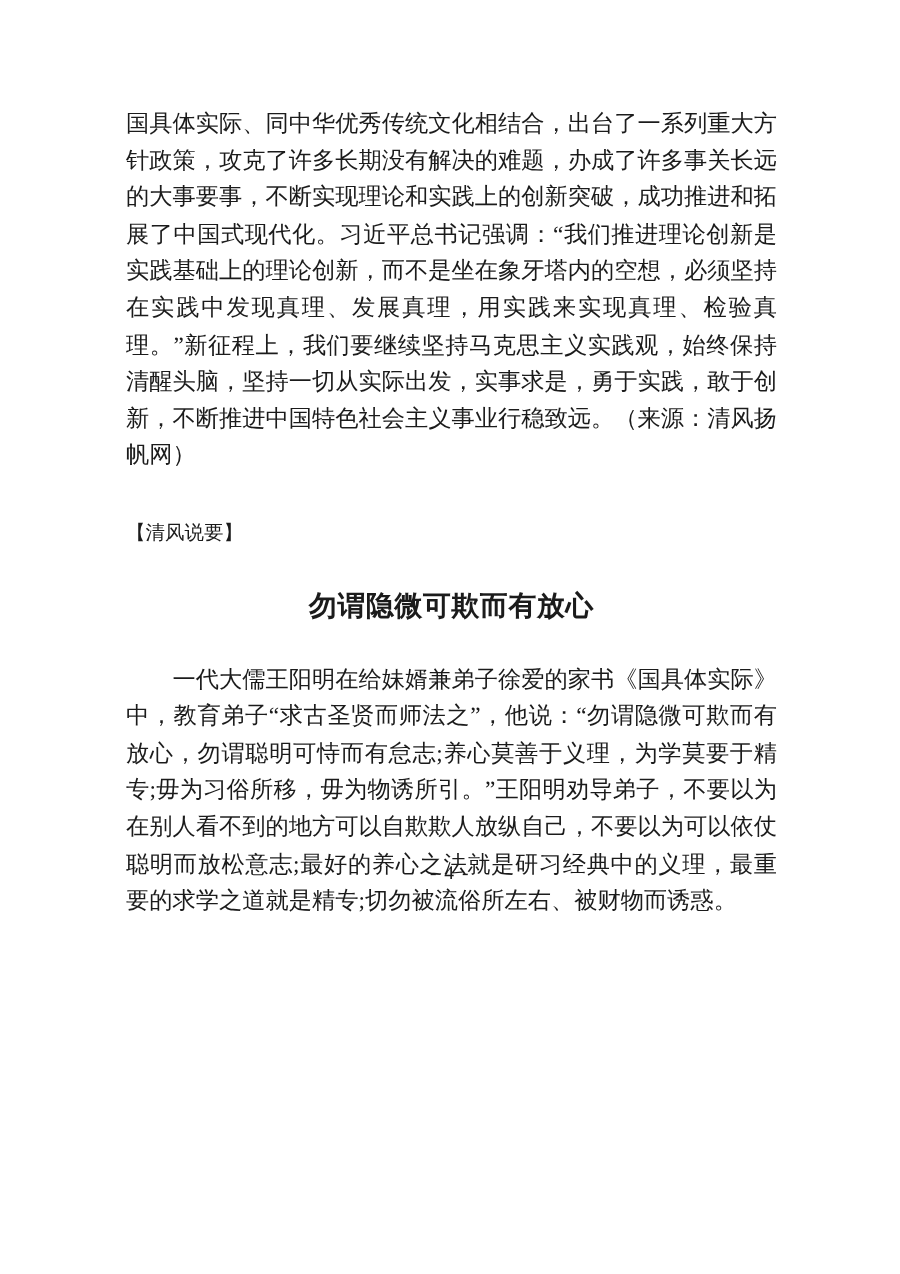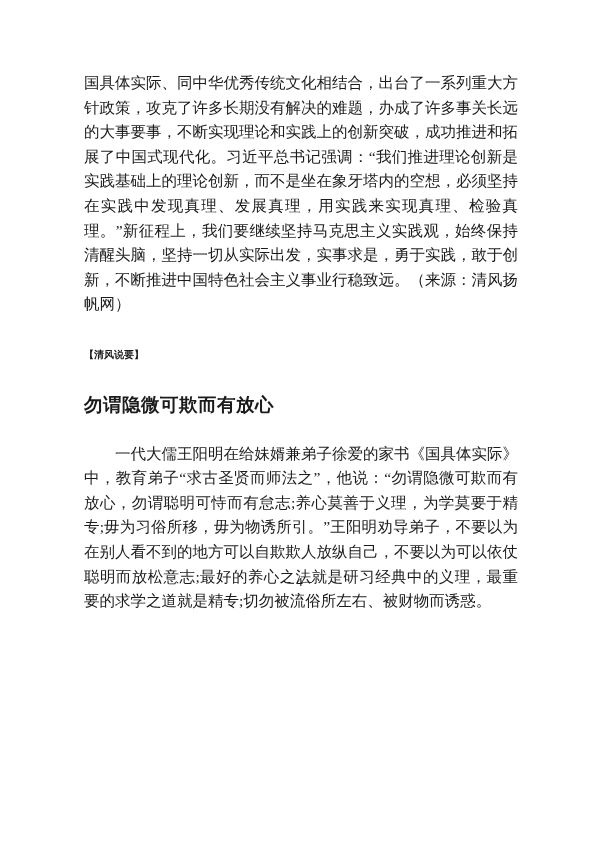--- a/index.html
+++ b/index.html
@@ -29,29 +29,30 @@
     text-align: justify;
     text-justify: inter-ideograph;
     word-break: break-all;
     letter-spacing: 0;
   }
   .indent-2em {
     text-indent: 2em;
   }
   .section-label {
     margin: 26px 0 0 0;
-    font-size: 10px;
+    font-size: 13px;
     line-height: 24.6px;
-    font-weight: bold;
+    font-weight: normal;
   }
   .article-title {
     margin: 23px 0 23px 0;
     font-size: 18.5px;
     line-height: 28px;
     font-weight: bold;
+    text-align: center;
     letter-spacing: 0.5px;
   }
   .page-number {
     position: absolute;
     left: 0;
     right: 0;
     bottom: 45px;
     text-align: center;
     font-size: 13px;
     line-height: 16px;

